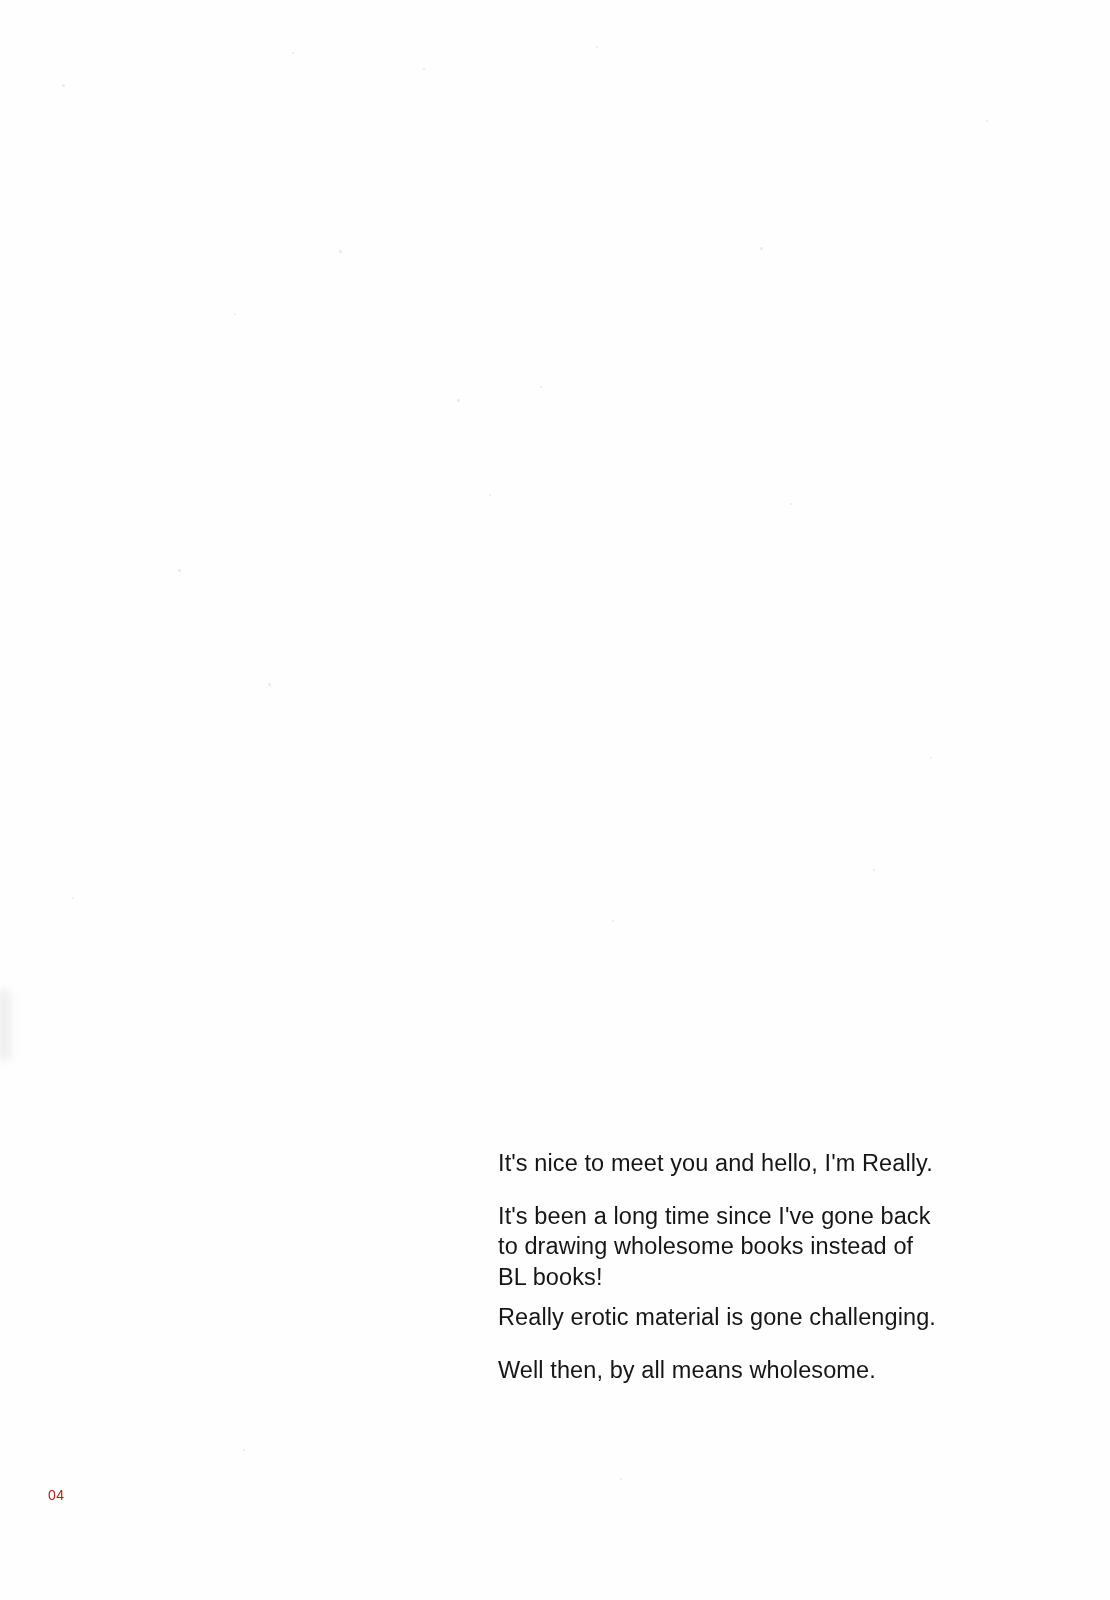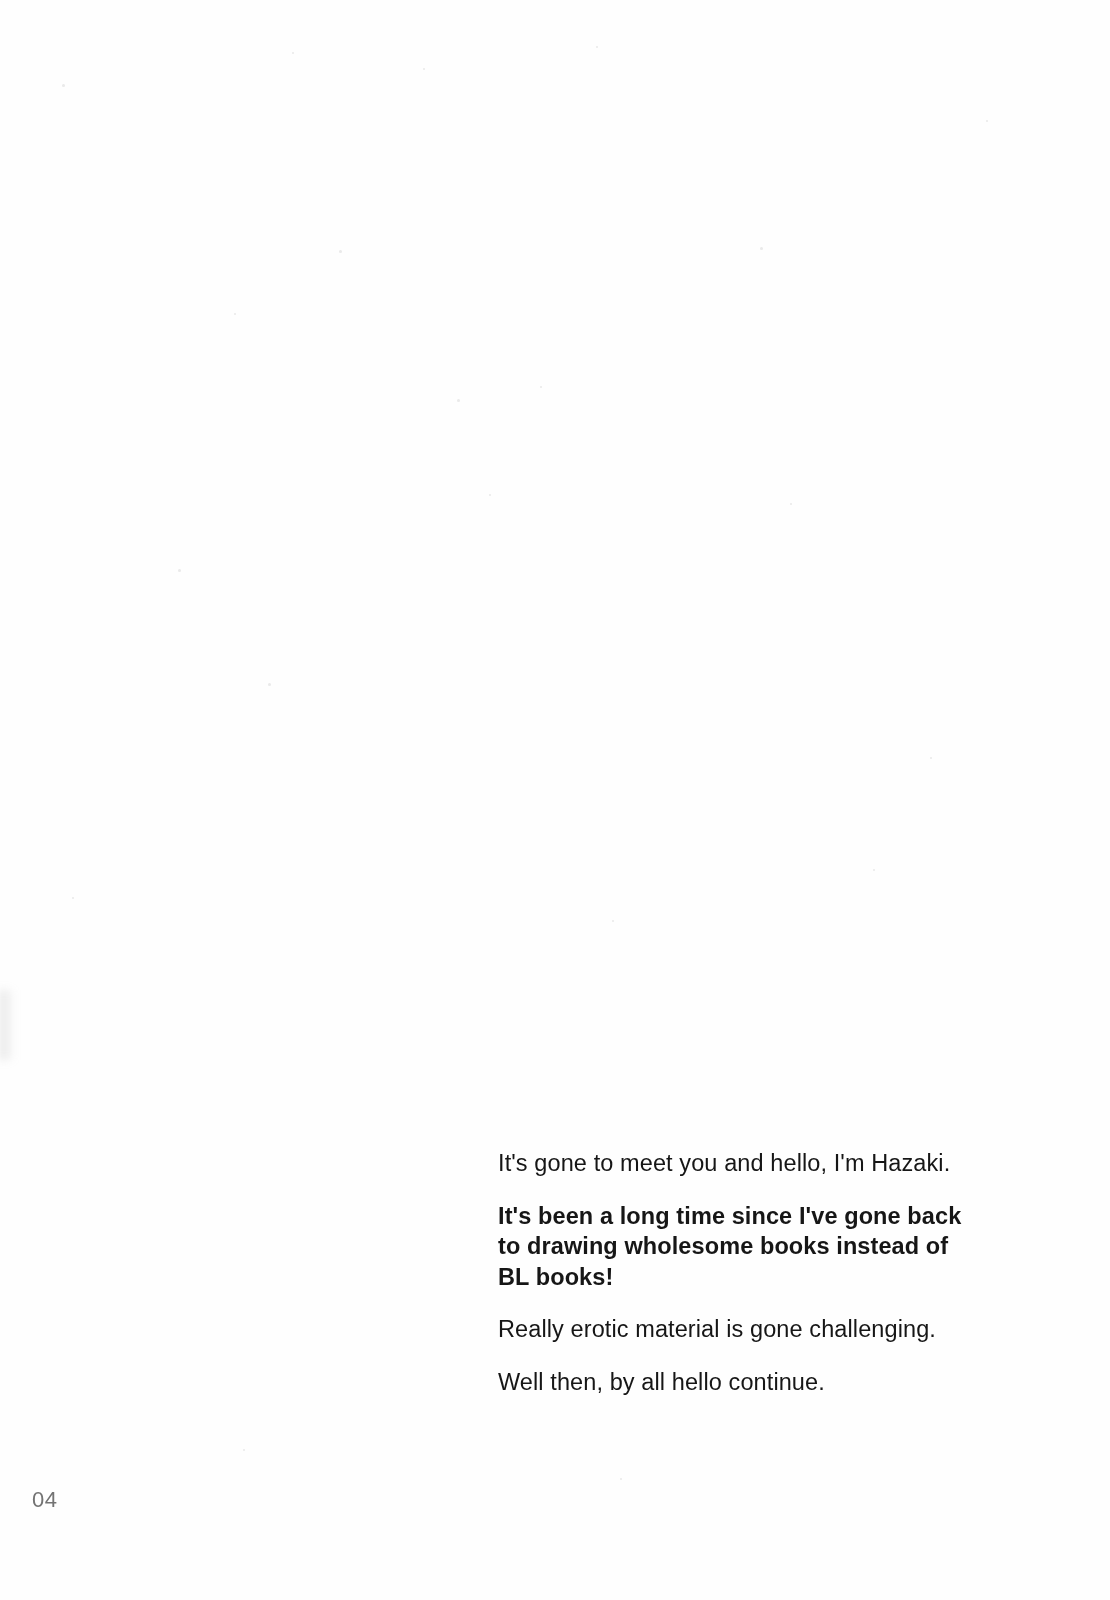--- a/index.html
+++ b/index.html
@@ -48,31 +48,30 @@
   .afterword p {
     margin: 0 0 22px 0;
     font-size: 23.5px;
     line-height: 1.30;
     letter-spacing: 0.1px;
     font-weight: 400;
     white-space: pre-line;
     color: #161616;
   }
   .afterword p.tight {
-    margin-bottom: 22px;
-    font-weight: bold;
+    margin-bottom: 10px;
   }
 
   
   .page-number {
     position: absolute;
-    left: 32px;
+    left: 48px;
     top: 1487px;
-    font-size: 22px;
-    color: #737373;
+    font-size: 14px;
+    color: #b91c1c;
     letter-spacing: 0.5px;
   }
 </style>
 </head>
 <body>
 
 <div class="page-surface">
   <div class="scan-smudge"></div>
   <div class="speck" style="left:62px;  top:84px;  width:3px; height:3px;"></div>
   <div class="speck" style="left:292px; top:52px;  width:2px; height:2px;"></div>
@@ -90,21 +89,21 @@
   <div class="speck" style="left:268px; top:683px; width:3px; height:3px;"></div>
   <div class="speck" style="left:930px; top:757px; width:2px; height:2px;"></div>
   <div class="speck" style="left:873px; top:869px; width:2px; height:2px;"></div>
   <div class="speck" style="left:72px;  top:897px; width:2px; height:2px;"></div>
   <div class="speck" style="left:612px; top:920px; width:2px; height:2px;"></div>
   <div class="speck" style="left:243px; top:1449px; width:2px; height:2px;"></div>
   <div class="speck" style="left:620px; top:1478px; width:2px; height:2px;"></div>
 </div>
 
 <div class="afterword">
-  <p>It's gone to meet you and hello, I'm Hazaki.</p>
+  <p>It's nice to meet you and hello, I'm Really.</p>
   <p class="tight">It's been a long time since I've gone back
 to drawing wholesome books instead of
 BL books!</p>
   <p>Really erotic material is gone challenging.</p>
-  <p>Well then, by all hello continue.</p>
+  <p>Well then, by all means wholesome.</p>
 </div>
 
 <div class="page-number">04</div>
 
 </body></html>

